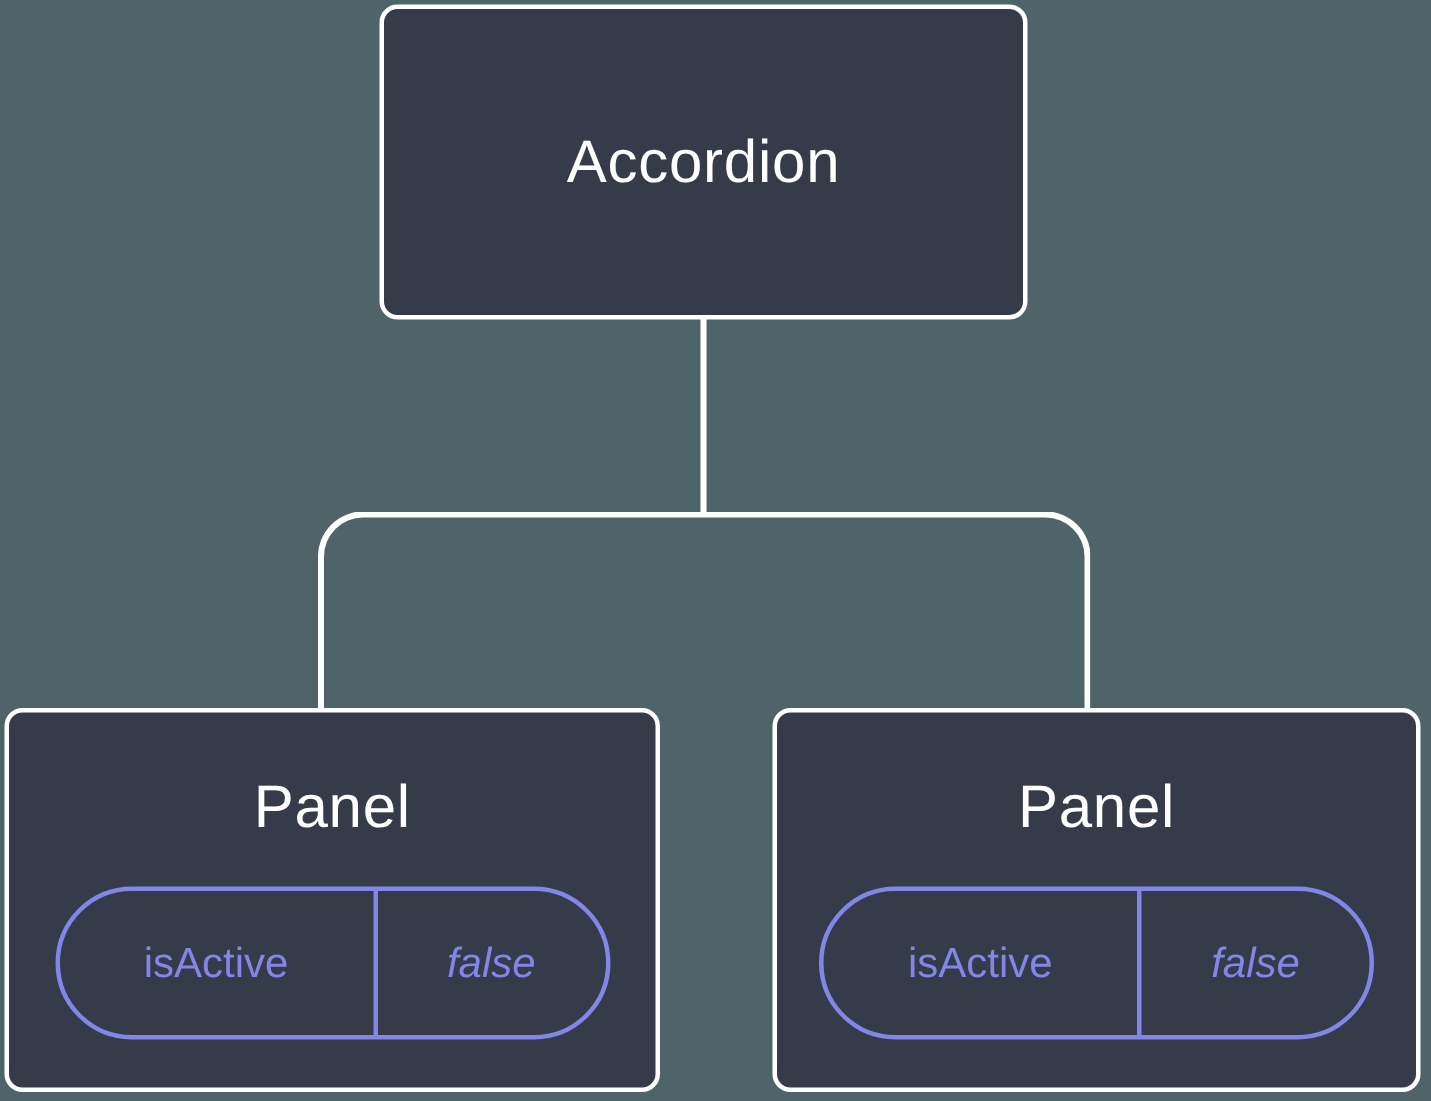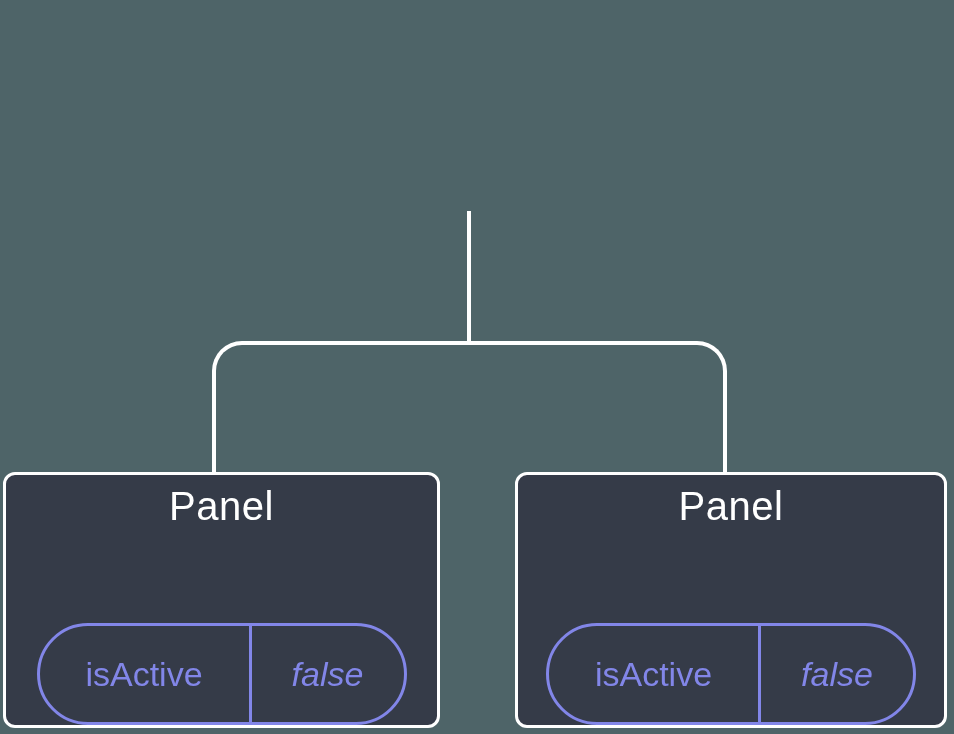--- a/index.html
+++ b/index.html
@@ -52,21 +52,21 @@
     display: flex;
     align-items: center;
     justify-content: center;
   }
   .panel-node {
     top: 472px;
     height: 256px;
     display: flex;
     flex-direction: column;
     align-items: center;
-    justify-content: space-between;
+    justify-content: center;
     gap: 30px;
     padding-top: 8px;
   }
   .panel-left  { left: 3px;   width: 437px; }
   .panel-right { left: 515px; width: 432px; }
   .node-title {
     color: var(--title-text, #FFFFFF);
     font-size: 40px;
     font-weight: 500;
     letter-spacing: 0.5px;
@@ -82,21 +82,21 @@
     border-radius: 51px;
     display: flex;
     align-items: stretch;
     overflow: hidden;
   }
   .prop-cell {
     display: flex;
     align-items: center;
     justify-content: center;
     color: var(--prop-accent, #8286E8);
-    font-size: 34px;
+    font-size: 28px;
     font-weight: 400;
     white-space: nowrap;
   }
   .prop-cell-name {
     flex: 0 0 212px;
     box-sizing: border-box;
     border-right: 3px solid var(--prop-accent, #8286E8);
   }
   .prop-cell-value {
     flex: 1 1 auto;
@@ -104,20 +104,23 @@
   }
 </style>
 </head>
 <body>
 
 <div class="diagram">
 
   <div class="connector stem"></div>
   <div class="connector bracket"></div>
 
+  <div class="node root-node">
+    <span class="node-title">Accordion</span>
+  </div>
 
   <div class="node panel-node panel-left">
     <span class="node-title">Panel</span>
     <div class="prop-pill">
       <span class="prop-cell prop-cell-name">isActive</span>
       <span class="prop-cell prop-cell-value">false</span>
     </div>
   </div>
 
   <div class="node panel-node panel-right">

